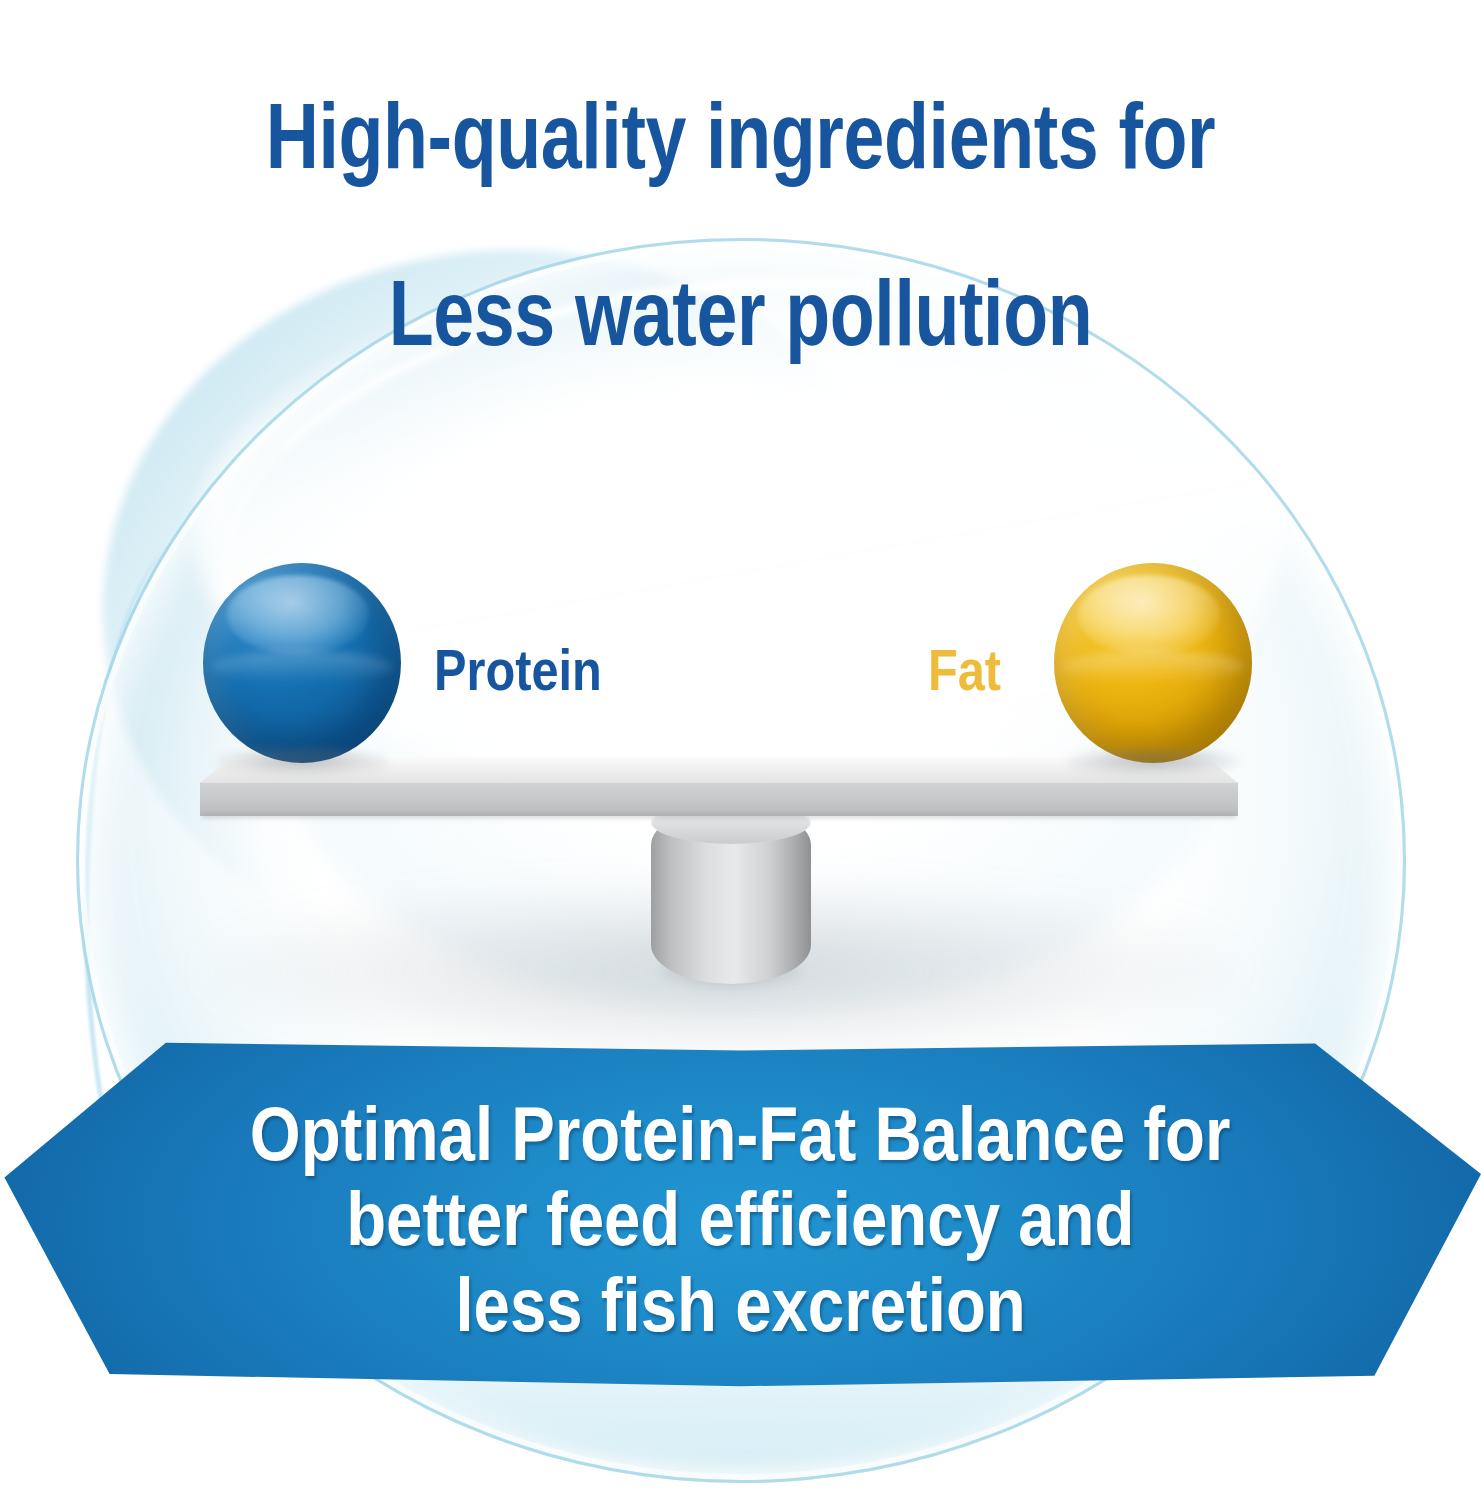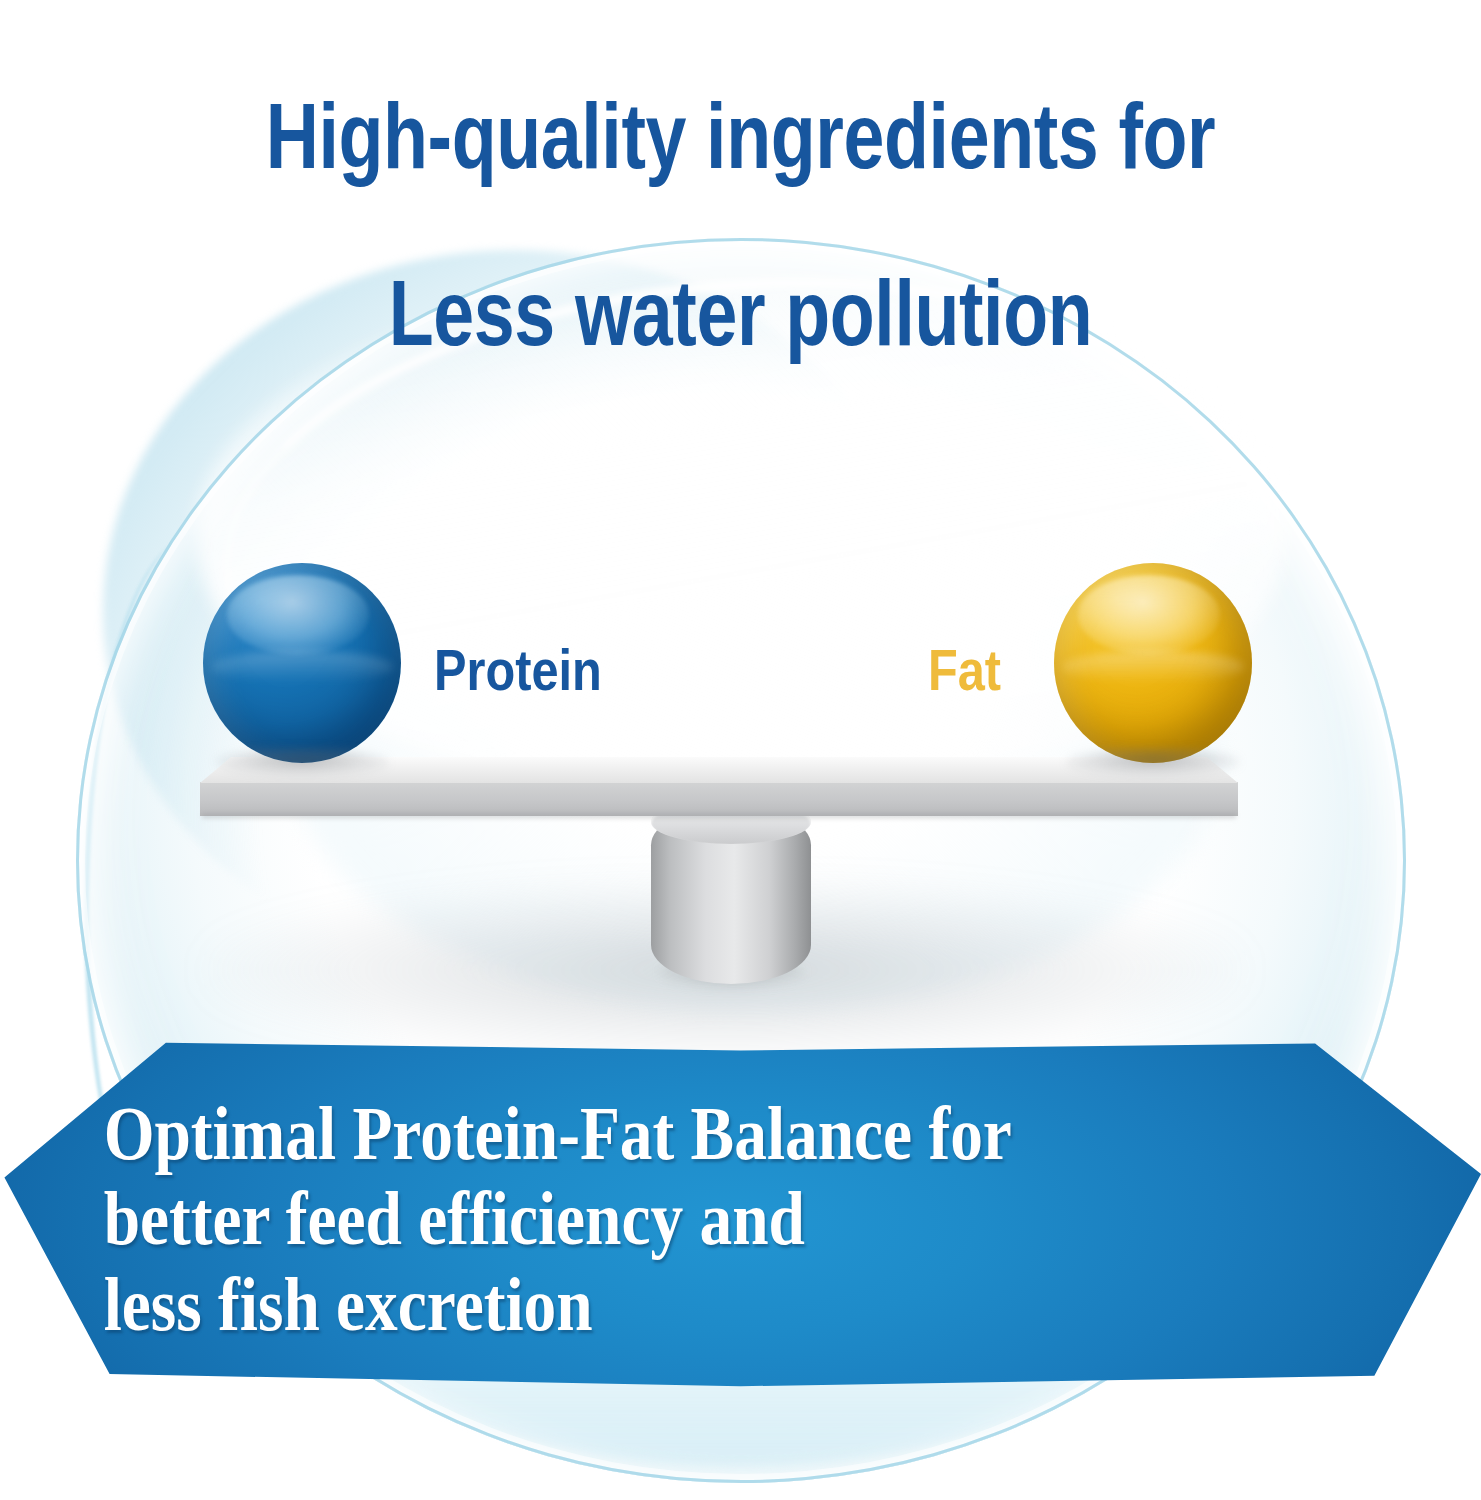--- a/index.html
+++ b/index.html
@@ -250,25 +250,24 @@
        7.4% 96.0%,
        0.3% 39.5%
     );
     background:
       radial-gradient(ellipse 62% 120% at 50% 52%,
          #2295D2 0%, #1E8BC9 26%, #1A7CBD 52%, #1570B0 72%, #1164A5 88%, #0E5B99 100%);
     filter:drop-shadow(0 5px 7px rgba(30,60,90,0.28));
   }
   .banner-inner{
     position:absolute;left:0;top:0;width:100%;height:100%;
-    display:flex;flex-direction:column;justify-content:center;
+    display:flex;flex-direction:column;align-items:center;justify-content:center;
     gap:2px;
     padding-top:10px;
     box-sizing:border-box;
-    font-family:Liberation Serif, serif;
   }
   .banner-line{
     color:#ffffff;font-weight:700;font-size:76px;line-height:1.04;
     transform:scaleX(0.86);
     white-space:nowrap;
     text-shadow:2px 3px 3px rgba(8,55,95,0.45);
   }
   .banner-line.l1{ margin-bottom:4px; }
   .banner-line.l2{ margin-bottom:4px; }
 </style>

